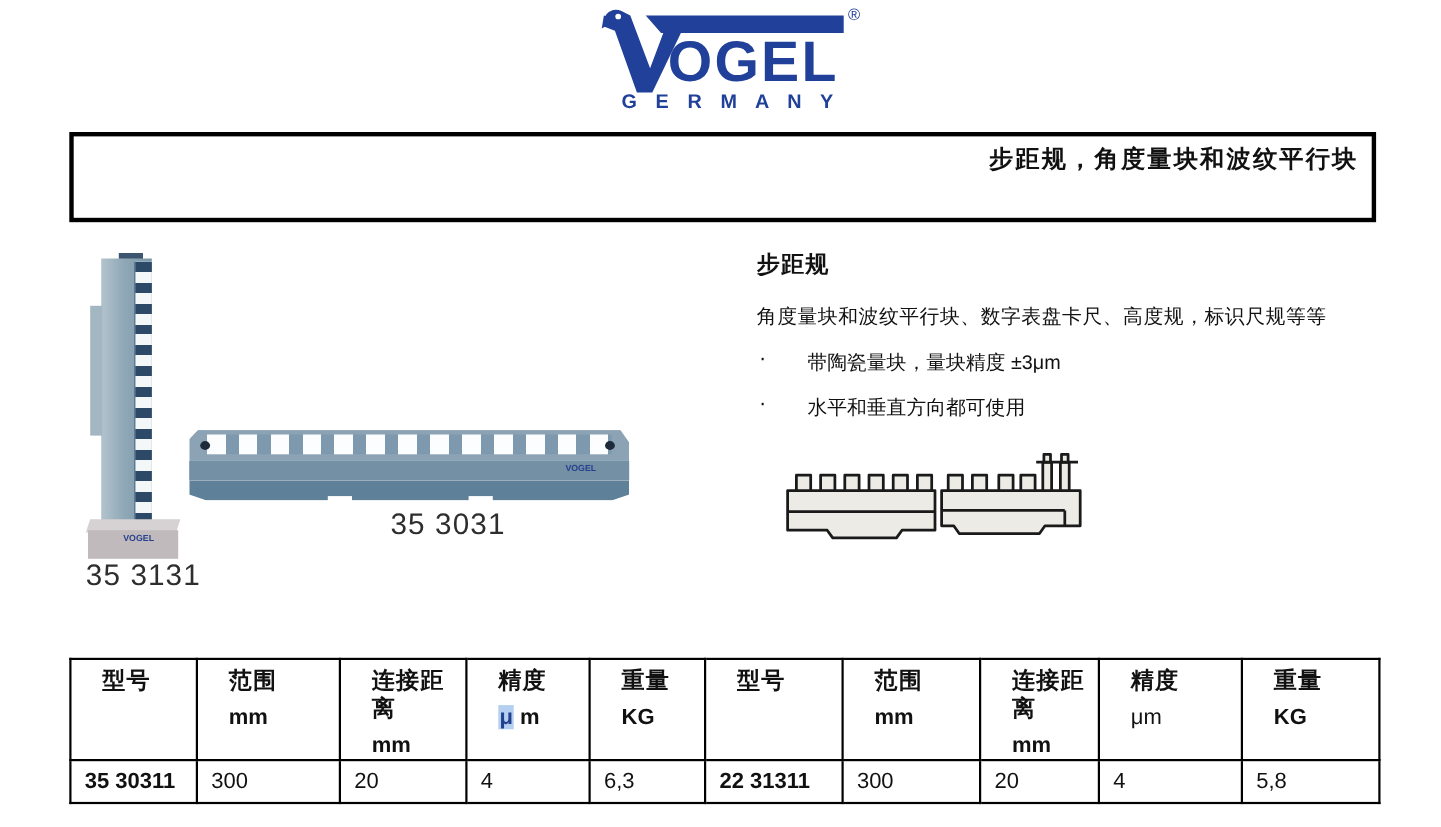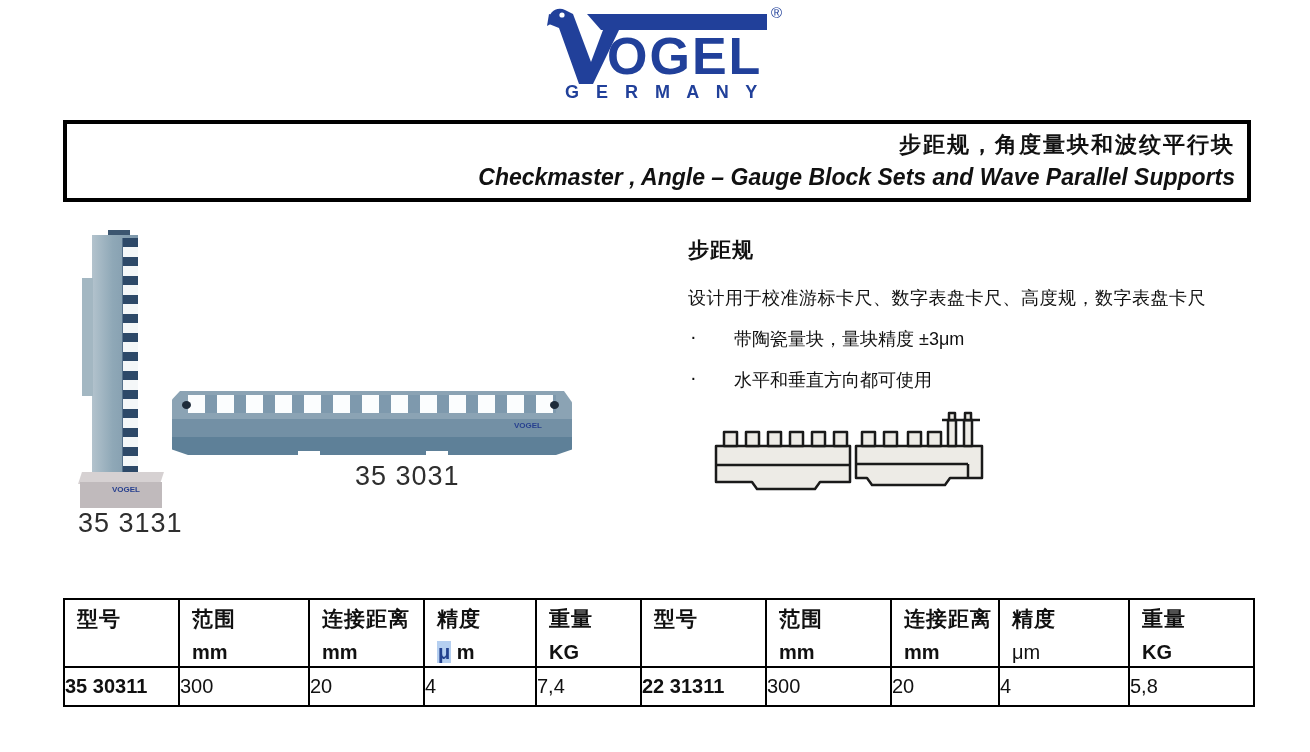--- a/index.html
+++ b/index.html
@@ -38,35 +38,35 @@
                 background:repeating-linear-gradient(to right,#fbfdfe 0 17px,#7e99ad 17px 29px); }
   .bar-mid { position:absolute; left:0; top:28px; width:400px; height:18px; background:#7390a5; }
   .bar-bot { position:absolute; left:0; top:46px; width:400px; height:18px; background:#5e8098;
              clip-path:polygon(0 0,100% 0,100% 70%,96% 100%,4% 100%,0 70%); }
   .notch { position:absolute; top:60px; width:22px; height:6px; background:#ffffff; }
   .hole { position:absolute; top:10px; width:9px; height:8px; background:#1d2b3a; border-radius:50%; }
   .bar-label { position:absolute; left:342px; top:30px; font-size:8px; font-weight:bold; color:#27408f; }
   .caption-h { position:absolute; left:355px; top:461px; font-size:27px; color:#2e2e2e; letter-spacing:1px;text-align:center; }
 
   
-  .desc { position:absolute; left:688px; top:236px; width:610px; }
+  .desc { position:absolute; left:688px; top:226px; width:610px; }
   .desc .head { font-size:21px; font-weight:bold; letter-spacing:1px; }
   .desc .line { margin-top:22px; font-size:18px; letter-spacing:0.5px; }
   .desc ul { list-style:none; margin-top:16px; }
   .desc li { position:relative; padding-left:46px; margin-top:17px; font-size:18px; }
   .desc li .dot { position:absolute; left:2px; top:-2px; font-size:20px; }
 
   
   .diagram { position:absolute; left:710px; top:408px; }
 
   
   table.spec { position:absolute; left:63px; top:598px; width:1190px; border-collapse:collapse; table-layout:fixed; }
   table.spec th, table.spec td { border:2px solid #000; text-align:left; vertical-align:middle; }
-  table.spec th { height:68px; vertical-align:top; padding:6px 4px 0 12px; font-weight:normal; }
-  table.spec td { height:39px; font-size:20px; }
+  table.spec th { height:68px; vertical-align:top; padding:6px 4px 0 28px; font-weight:normal; }
+  table.spec td { height:39px; padding-left:12px; font-size:20px; }
   .h1 { font-size:21px; font-weight:bold; line-height:26px; letter-spacing:1px; }
   .h2 { font-size:20px; margin-top:8px; line-height:24px; }
   .h2.b { font-weight:bold; }
   .hl { background:#b5cff0; color:#23418e; font-weight:bold; padding:0 1px; }
   td.model { font-weight:bold; }
 </style>
 </head>
 <body>
 
 <div class="page">
@@ -83,21 +83,20 @@
       <text x="72" y="72" font-family="Liberation Sans, sans-serif" font-size="52" font-weight="bold" letter-spacing="2" fill="#21409A">OGEL</text>
 
       <text x="236" y="16" font-family="Liberation Sans, sans-serif" font-size="15" fill="#21409A">®</text>
 
       <text x="30" y="96" font-family="Liberation Sans, sans-serif" font-size="18" font-weight="bold" letter-spacing="6" fill="#21409A">G E R M A N Y</text>
     </svg>
   </div>
 
   <div class="banner">
     <div class="zh">步距规，角度量块和波纹平行块</div>
-    <div class="en">Checkmaster , Angle – Gauge Block Sets and Wave Parallel Supports</div>
   </div>
 
   <div class="prod-v">
     <div class="col-cap"></div>
     <div class="col-body"></div>
     <div class="col-flange"></div>
     <div class="col-steps"></div>
     <div class="base-top"></div>
     <div class="base-front"></div>
     <div class="base-label">VOGEL</div>
@@ -112,21 +111,21 @@
     <div class="bar-mid"></div>
     <div class="bar-bot"></div>
     <div class="notch" style="left:126px;"></div>
     <div class="notch" style="left:254px;"></div>
     <div class="bar-label">VOGEL</div>
   </div>
   <div class="caption-h">35 3031</div>
 
   <div class="desc">
     <div class="head">步距规</div>
-    <div class="line">设计用于校准游标卡尺、数字表盘卡尺、高度规，数字表盘卡尺</div>
+    <div class="line">角度量块和波纹平行块、数字表盘卡尺、高度规，标识尺规等等</div>
     <ul id="bullet-list">
         <li><span class="dot">·</span>带陶瓷量块，量块精度 ±3μm</li>
         <li><span class="dot">·</span>水平和垂直方向都可使用</li>
       </ul>
   </div>
 
   <svg class="diagram" width="290" height="100" viewBox="0 0 290 100">
     <g stroke="#1a1a1a" stroke-width="2.5" fill="#edebe6" stroke-linejoin="round">
 
       <path d="M6,38 H140 V74 H110 l-5,7 H47 l-5,-7 H6 Z"></path>
@@ -212,21 +211,21 @@
             <div class="h2 b">KG</div>
           </th>
         </tr>
       </thead>
     <tbody id="tbl-body">
         <tr>
           <td class="model">35 30311</td>
           <td>300</td>
           <td>20</td>
           <td>4</td>
-          <td>7,4</td>
+          <td>6,3</td>
           <td class="model">22 31311</td>
           <td>300</td>
           <td>20</td>
           <td>4</td>
           <td>5,8</td>
         </tr>
       </tbody>
   </table>
 
 </div>

